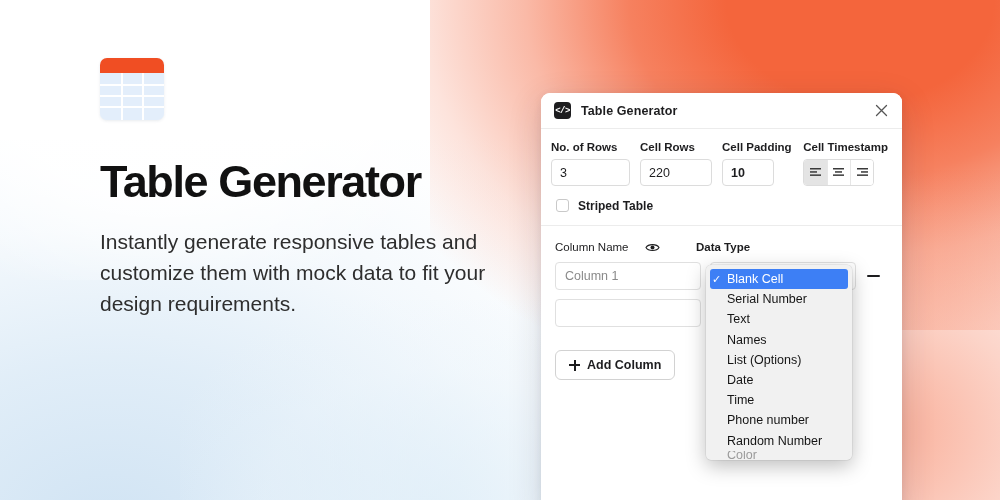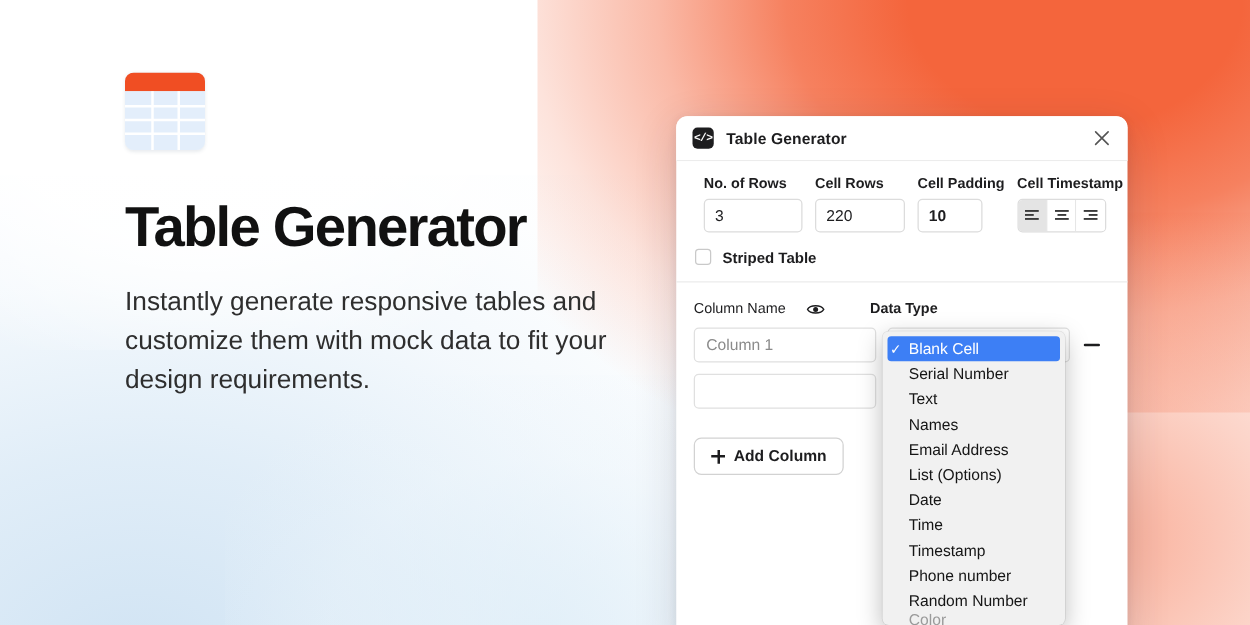--- a/index.html
+++ b/index.html
@@ -170,21 +170,21 @@
     right: 12px; top: 50%;
     transform: translateY(-50%);
     width: 18px; height: 18px;
     display: flex; align-items: center; justify-content: center;
     cursor: pointer;
   }
   .tb-close svg { display: block; }
 
   
   .settings {
-    padding: 12px 14px 0 22px;
+    padding: 12px 14px 0 10px;
   }
   .field-row {
     display: flex;
     gap: 10px;
   }
   .field {
     display: flex;
     flex-direction: column;
   }
   .field-label {
@@ -543,37 +543,29 @@
         <div class="dd-item">
           <span class="tick"></span>
           <span>Text</span>
         </div>
         <div class="dd-item">
           <span class="tick"></span>
           <span>Names</span>
         </div>
         <div class="dd-item">
           <span class="tick"></span>
-          <span>Email Address</span>
-        </div>
-        <div class="dd-item">
-          <span class="tick"></span>
           <span>List (Options)</span>
         </div>
         <div class="dd-item">
           <span class="tick"></span>
           <span>Date</span>
         </div>
         <div class="dd-item">
           <span class="tick"></span>
           <span>Time</span>
-        </div>
-        <div class="dd-item">
-          <span class="tick"></span>
-          <span>Timestamp</span>
         </div>
         <div class="dd-item">
           <span class="tick"></span>
           <span>Phone number</span>
         </div>
         <div class="dd-item">
           <span class="tick"></span>
           <span>Random Number</span>
         </div>
         <div class="dd-item cut">

